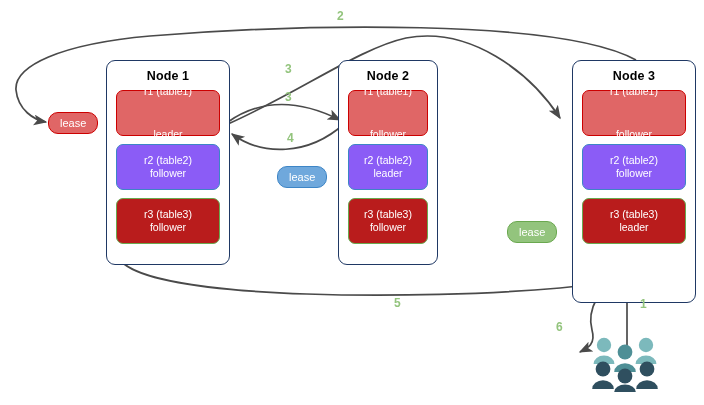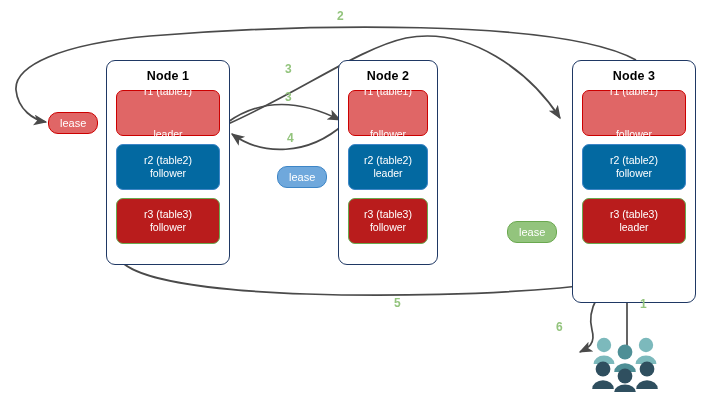--- a/index.html
+++ b/index.html
@@ -59,21 +59,21 @@
     justify-content: center;
     color: #ffffff;
     font-size: 10.5px;
     line-height: 13.5px;
     text-align: center;
   }
   .replica:last-child { margin-bottom: 0; }
   .replica .rl { display: block; }
 
   .rep-red   { background: #e06666; border: 1.4px solid #cc0000; gap: 30px; }
-  .rep-blue  { background: #0369a1; border: 1.4px solid #3d85c6; }
+  .rep-blue  { background: #8b5cf6; border: 1.4px solid #3d85c6; }
   .rep-green { background: #b91c1c; border: 1.4px solid #6aa84f; }
 
   
   .lease {
     position: absolute;
     box-sizing: border-box;
     height: 22px;
     padding: 0 11px;
     border-radius: 10px;
     display: flex;

